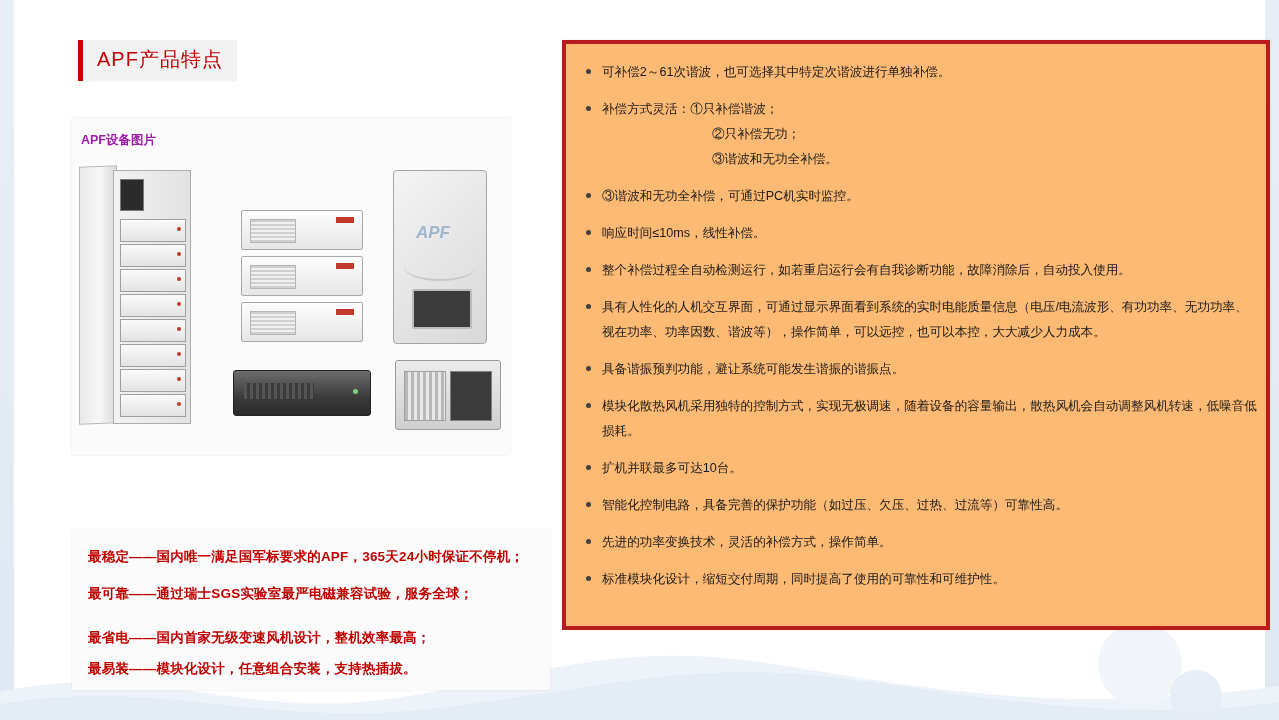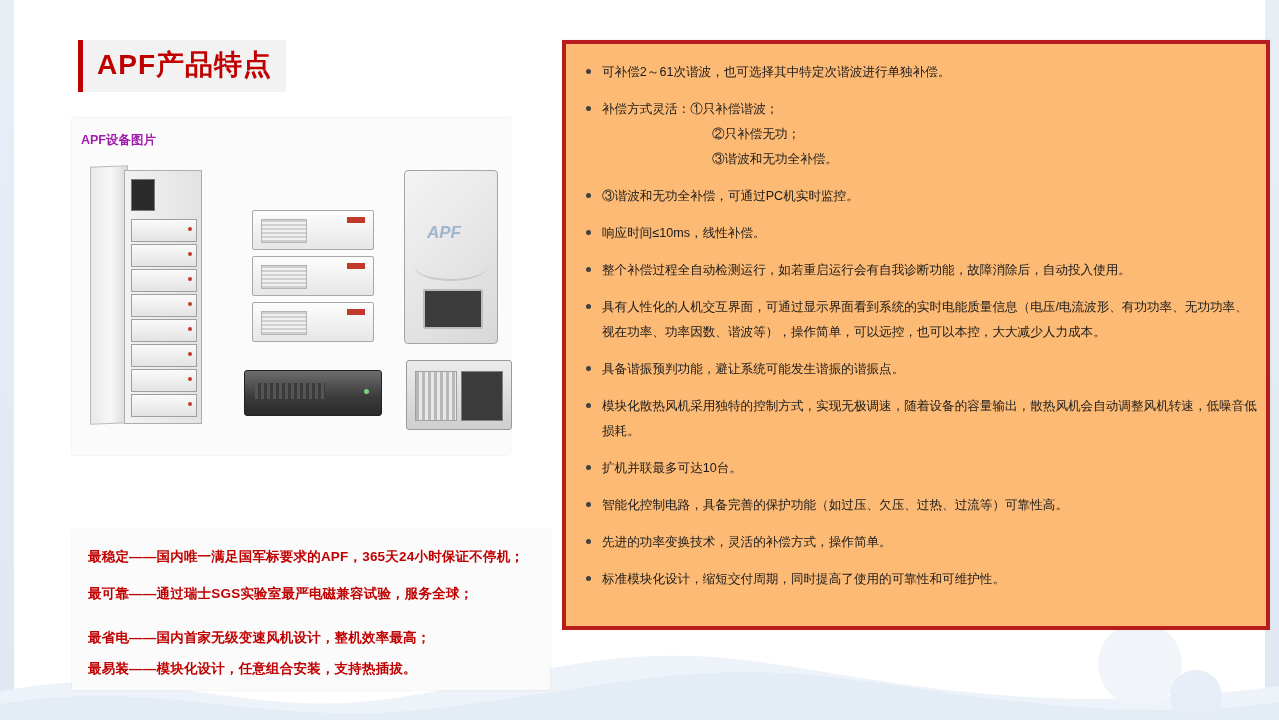--- a/index.html
+++ b/index.html
@@ -43,22 +43,22 @@
   .title-box {
     position: absolute;
     left: 78px;
     top: 40px;
     padding: 6px 14px 8px 14px;
     background: #f2f2f2;
     border-left: 5px solid #c00000;
   }
   .title-box .title-text {
     color: #c00000;
-    font-size: 28px;
-    font-weight: bold;
+    font-size: 20px;
+    font-weight: normal;
     letter-spacing: 1px;
     white-space: nowrap;
   }
 
   
   .pic-card {
     position: absolute;
     left: 72px;
     top: 118px;
     width: 438px;
@@ -69,21 +69,21 @@
   .pic-card-label {
     position: absolute;
     left: 9px;
     top: 14px;
     font-size: 12.5px;
     font-weight: bold;
     color: #a21caf;
   }
   .pic-area {
     position: absolute;
-    left: 12px;
+    left: 1px;
     top: 40px;
     width: 422px;
     height: 288px;
     text-decoration: underline;
   }
 
   
   .red-box {
     position: absolute;
     left: 72px;

